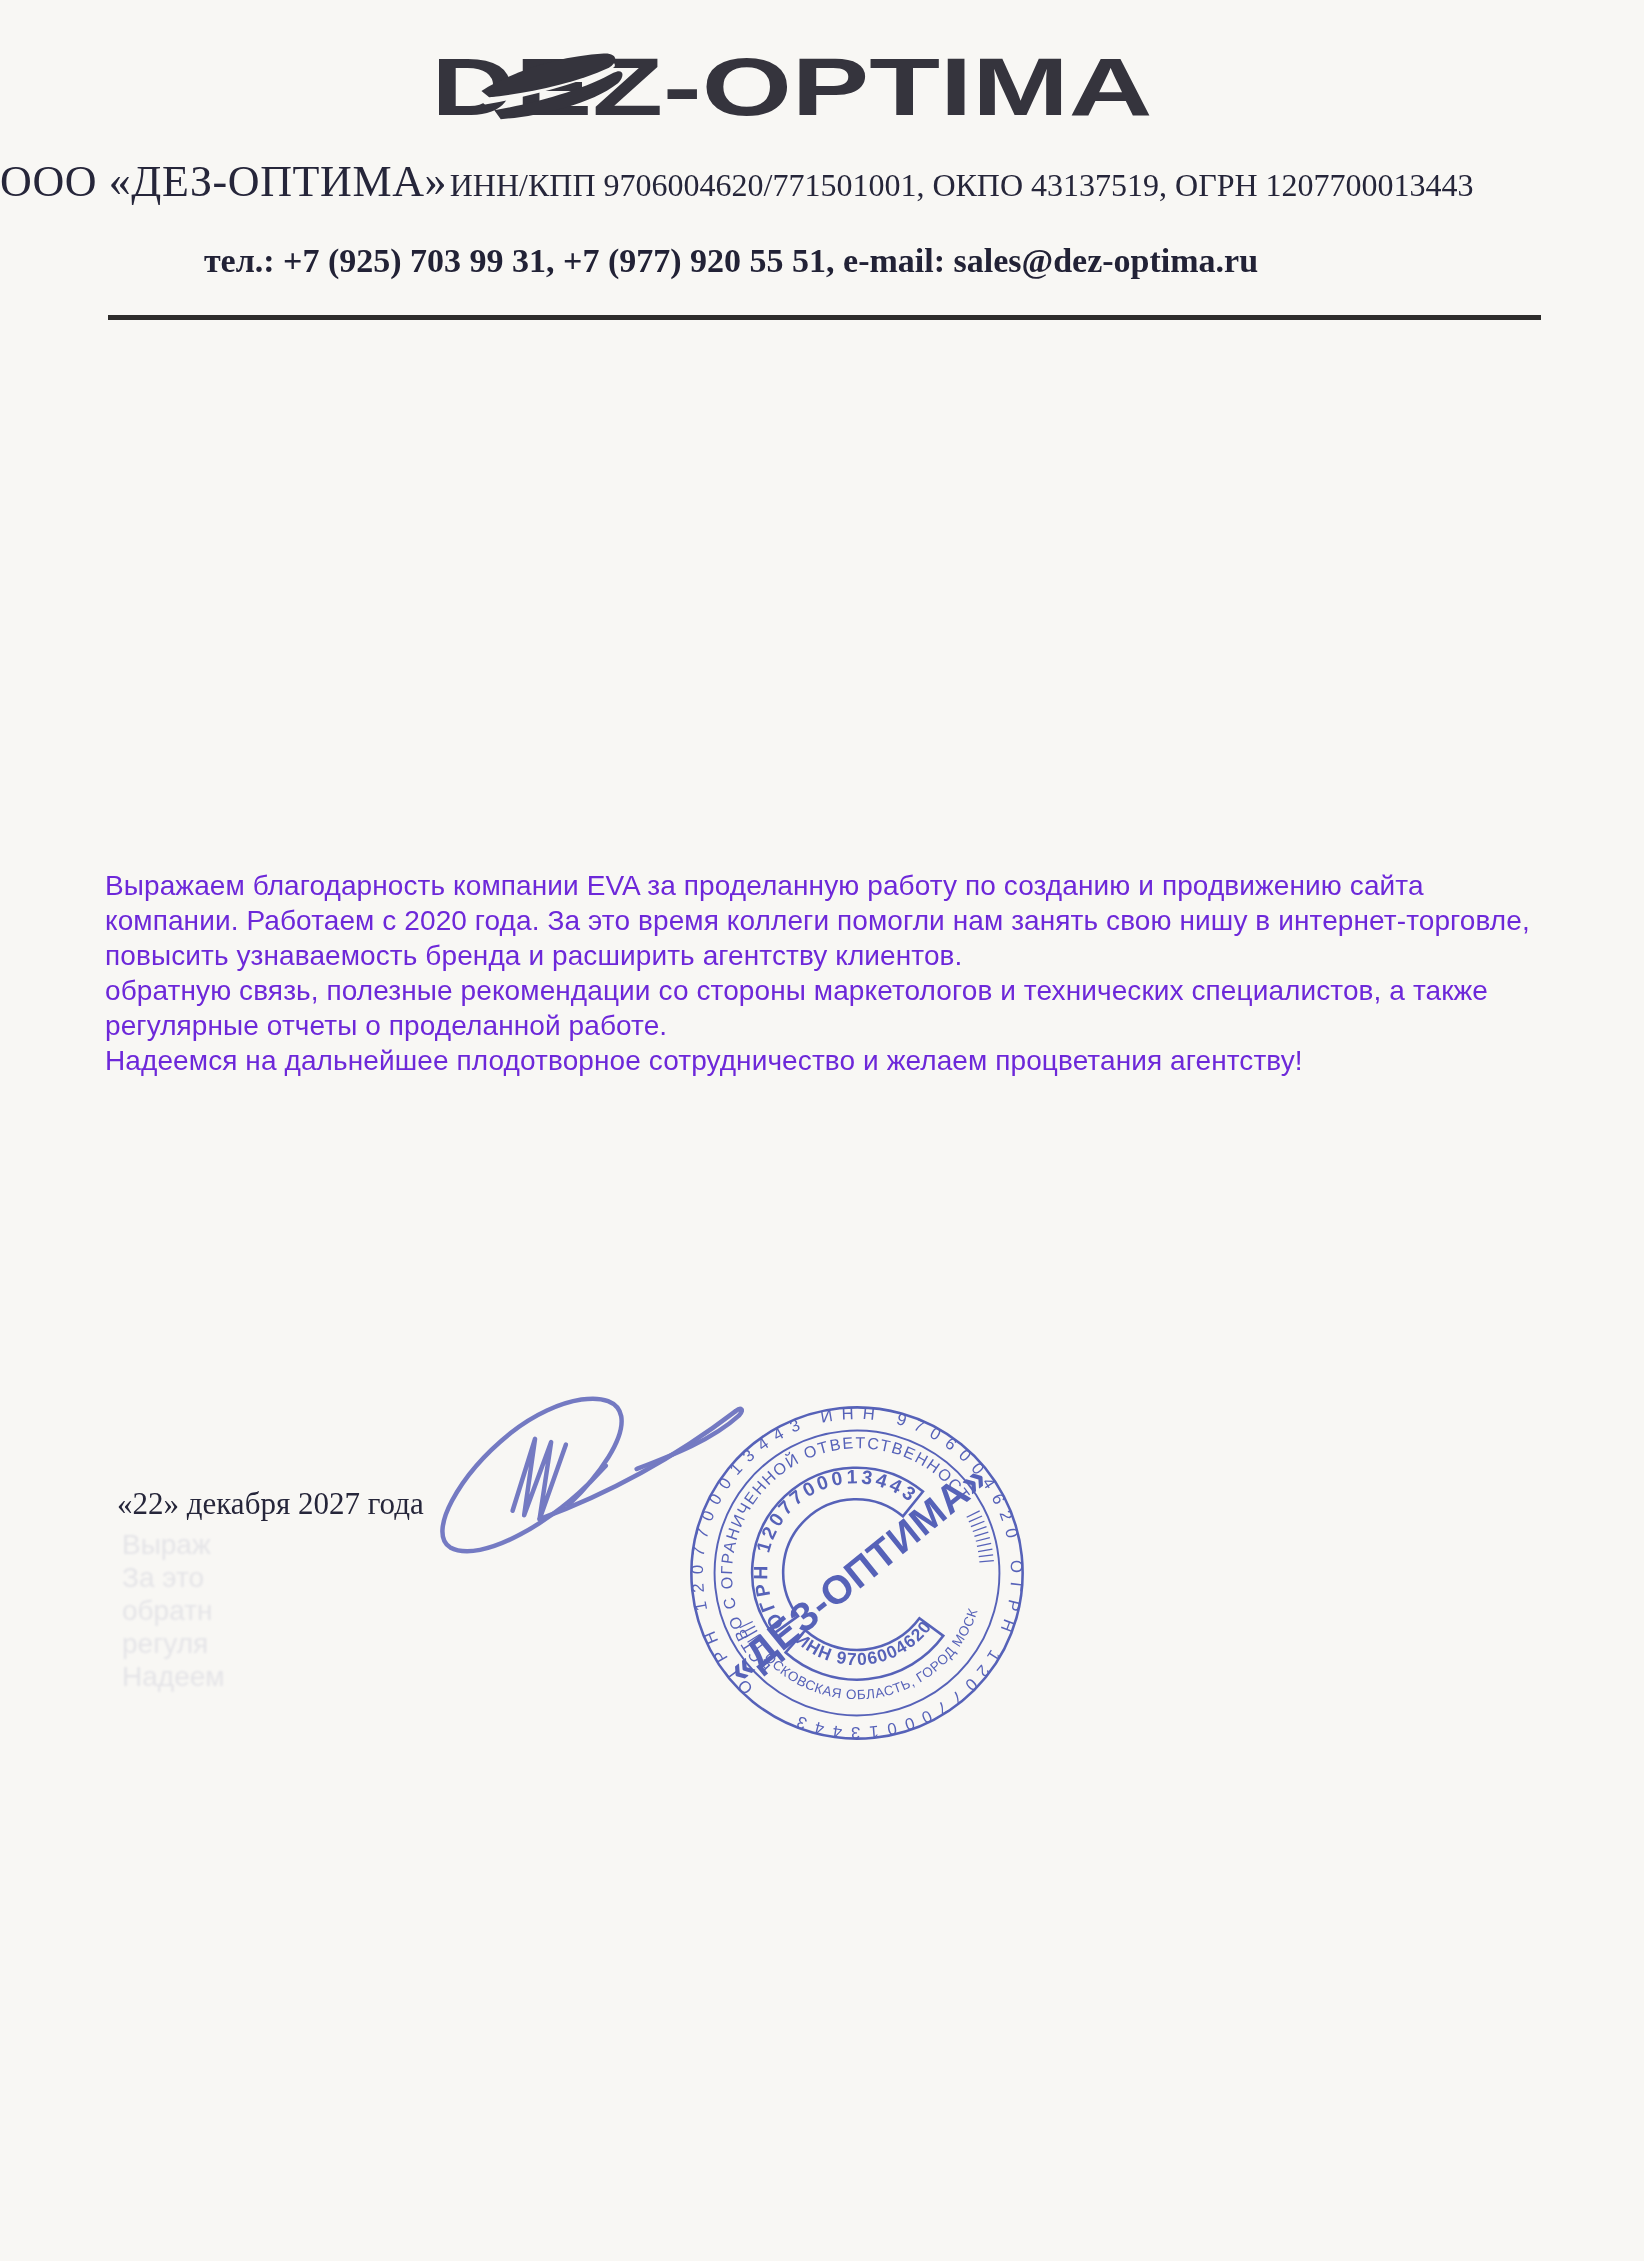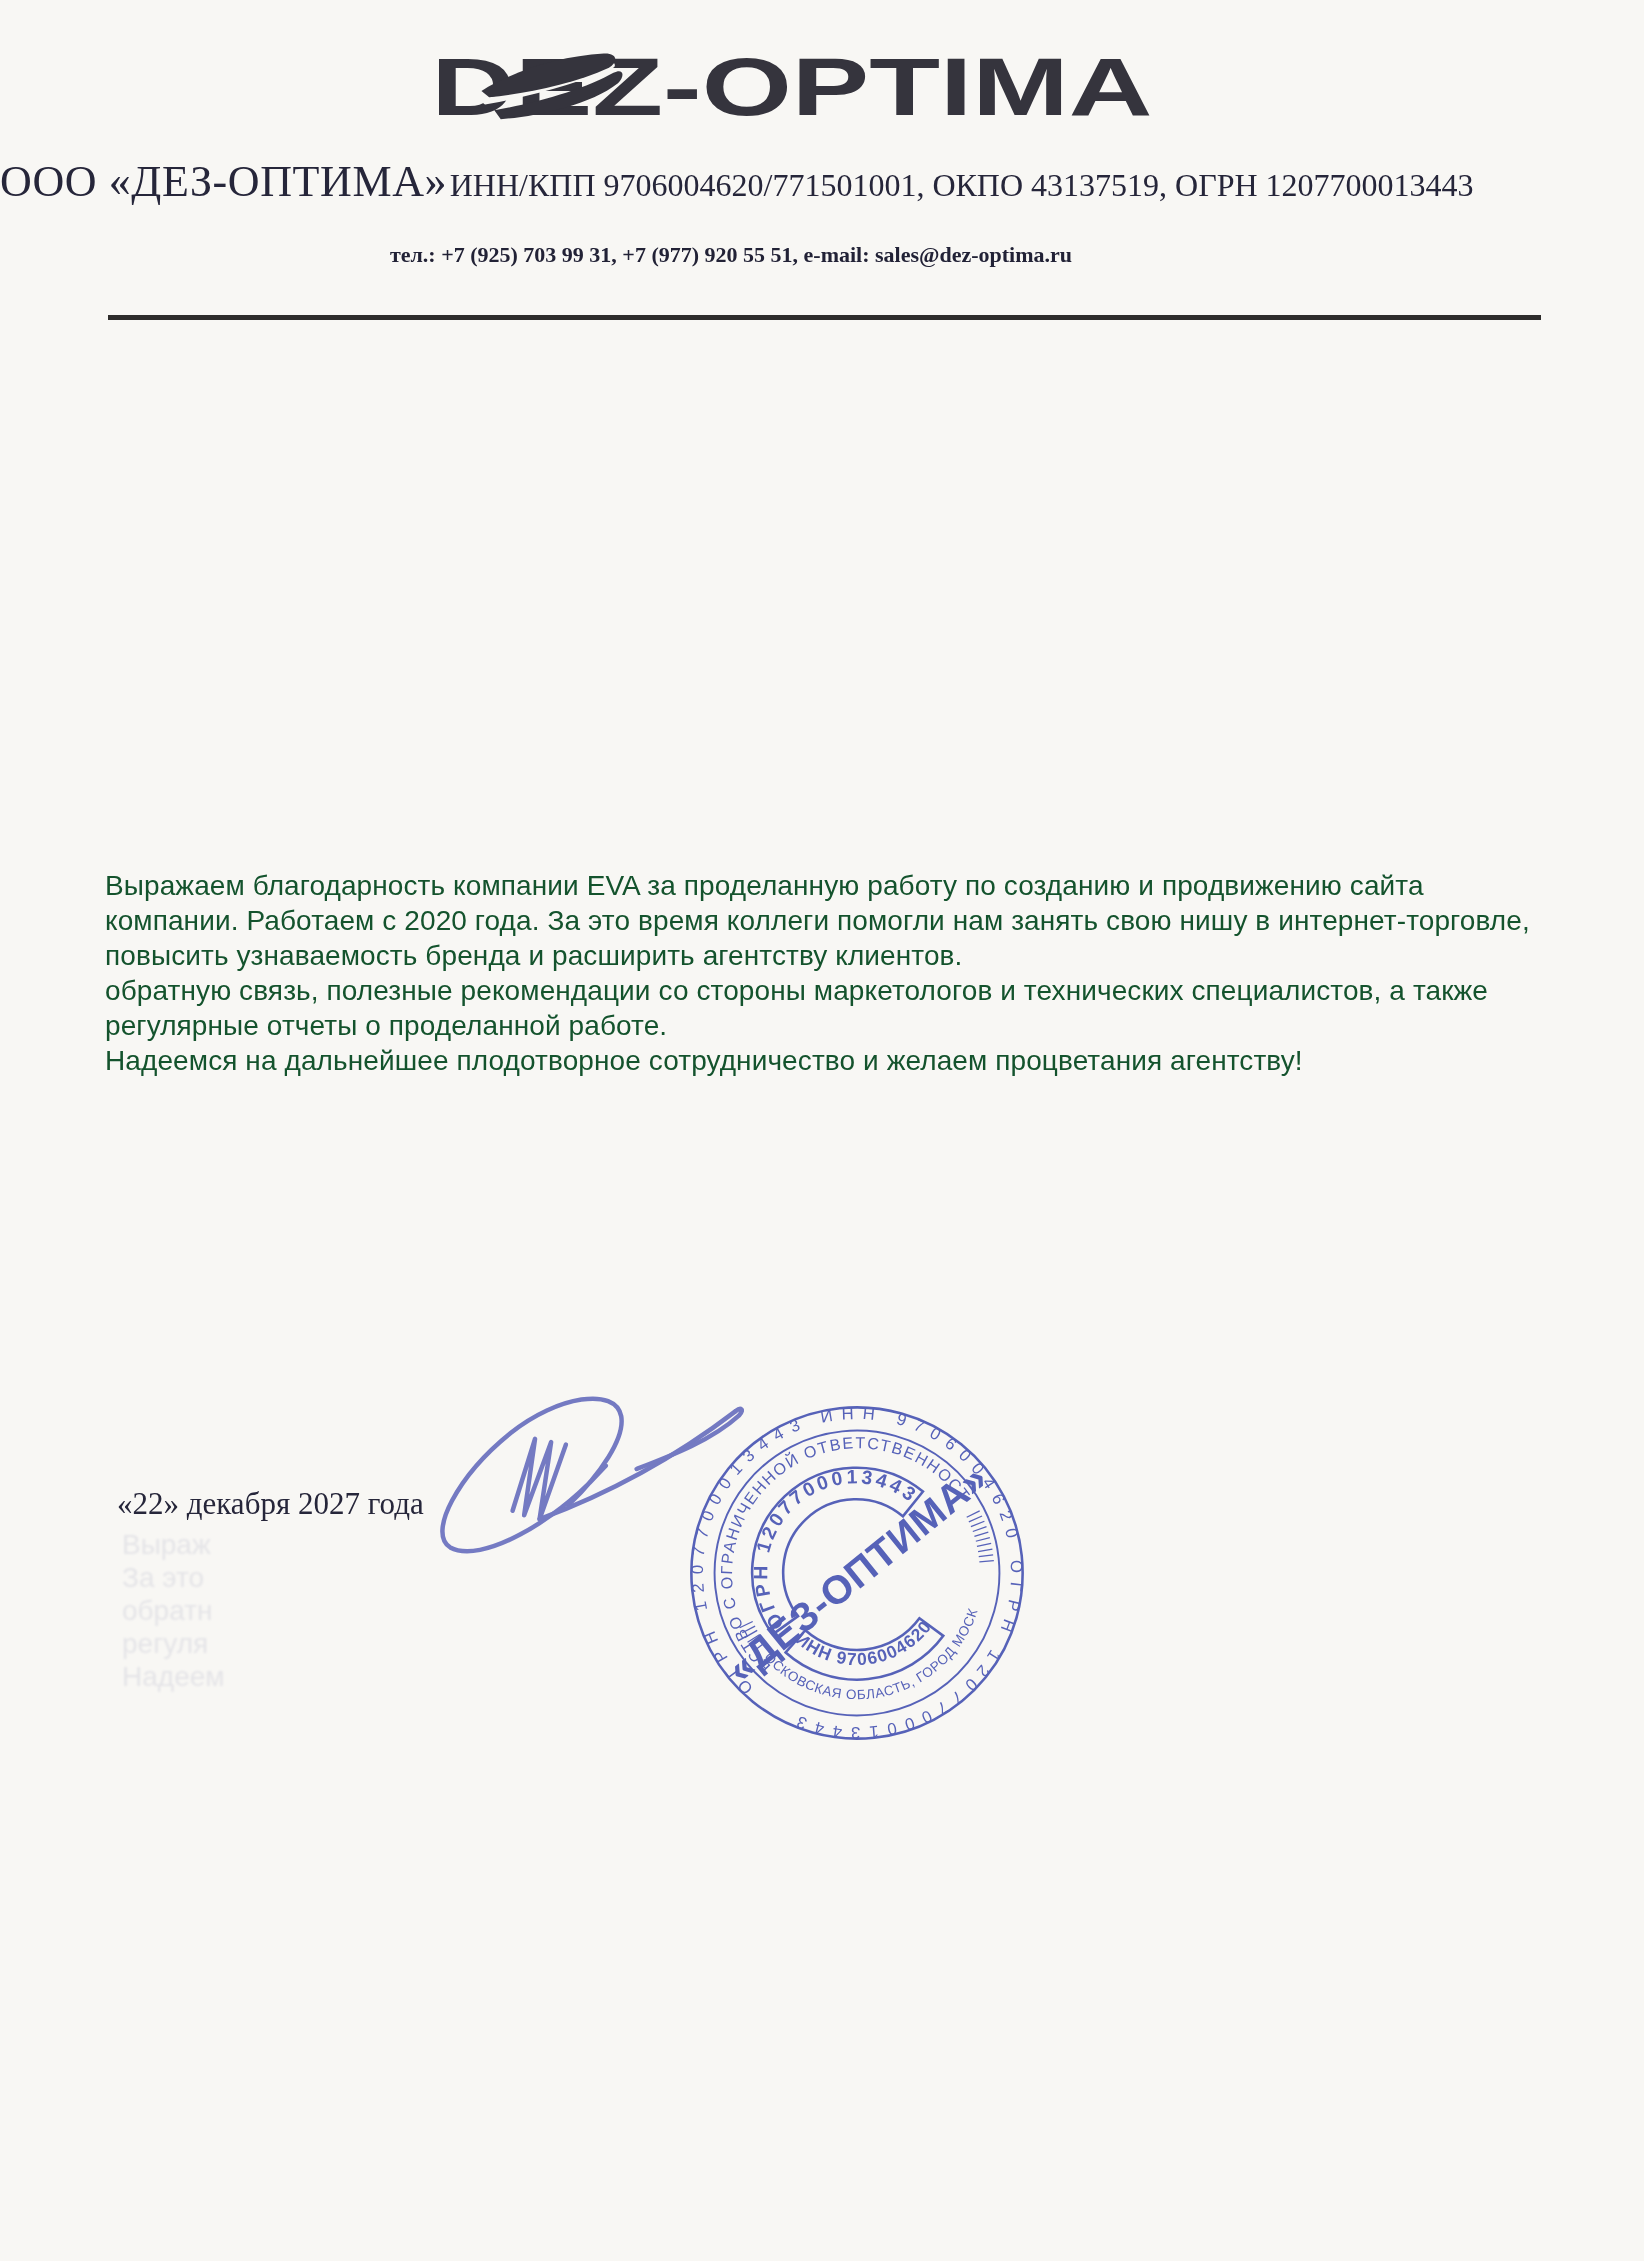--- a/index.html
+++ b/index.html
@@ -23,31 +23,31 @@
     text-align:center;color:#26263a;white-space:nowrap;
   }
   .hdr-line1 .big{font-size:44px;letter-spacing:0.6px;}
   .hdr-line1 .small{font-size:32px;}
   .hdr-line2{
     position:absolute;top:207px;left:0;width:1504px;
     text-align:center;font-size:29px;color:#26263a;white-space:nowrap;
   }
   .hdr-line3{
     position:absolute;top:242px;left:0;width:1462px;
-    text-align:center;font-size:22px;font-weight:700;color:#222236;white-space:nowrap;
+    text-align:center;font-size:34px;font-weight:700;color:#222236;white-space:nowrap;
   }
   .divider{
     position:absolute;top:315px;left:108px;width:1433px;height:4.5px;
     background:#2e2c2b;
   }
   
   .body-block{
     position:absolute;top:868px;left:105px;width:1456px;
     font-family:"Liberation Sans", sans-serif;
-    font-size:28px;line-height:35px;color:#14532d;
+    font-size:28px;line-height:35px;color:#6d28d9;
     letter-spacing:0.1px;
   }
   .body-line{white-space:nowrap;}
   
   .date-line{
     position:absolute;top:1486px;left:117px;
     font-size:31px;color:#26263a;white-space:nowrap;
   }
   
   .ghost{

